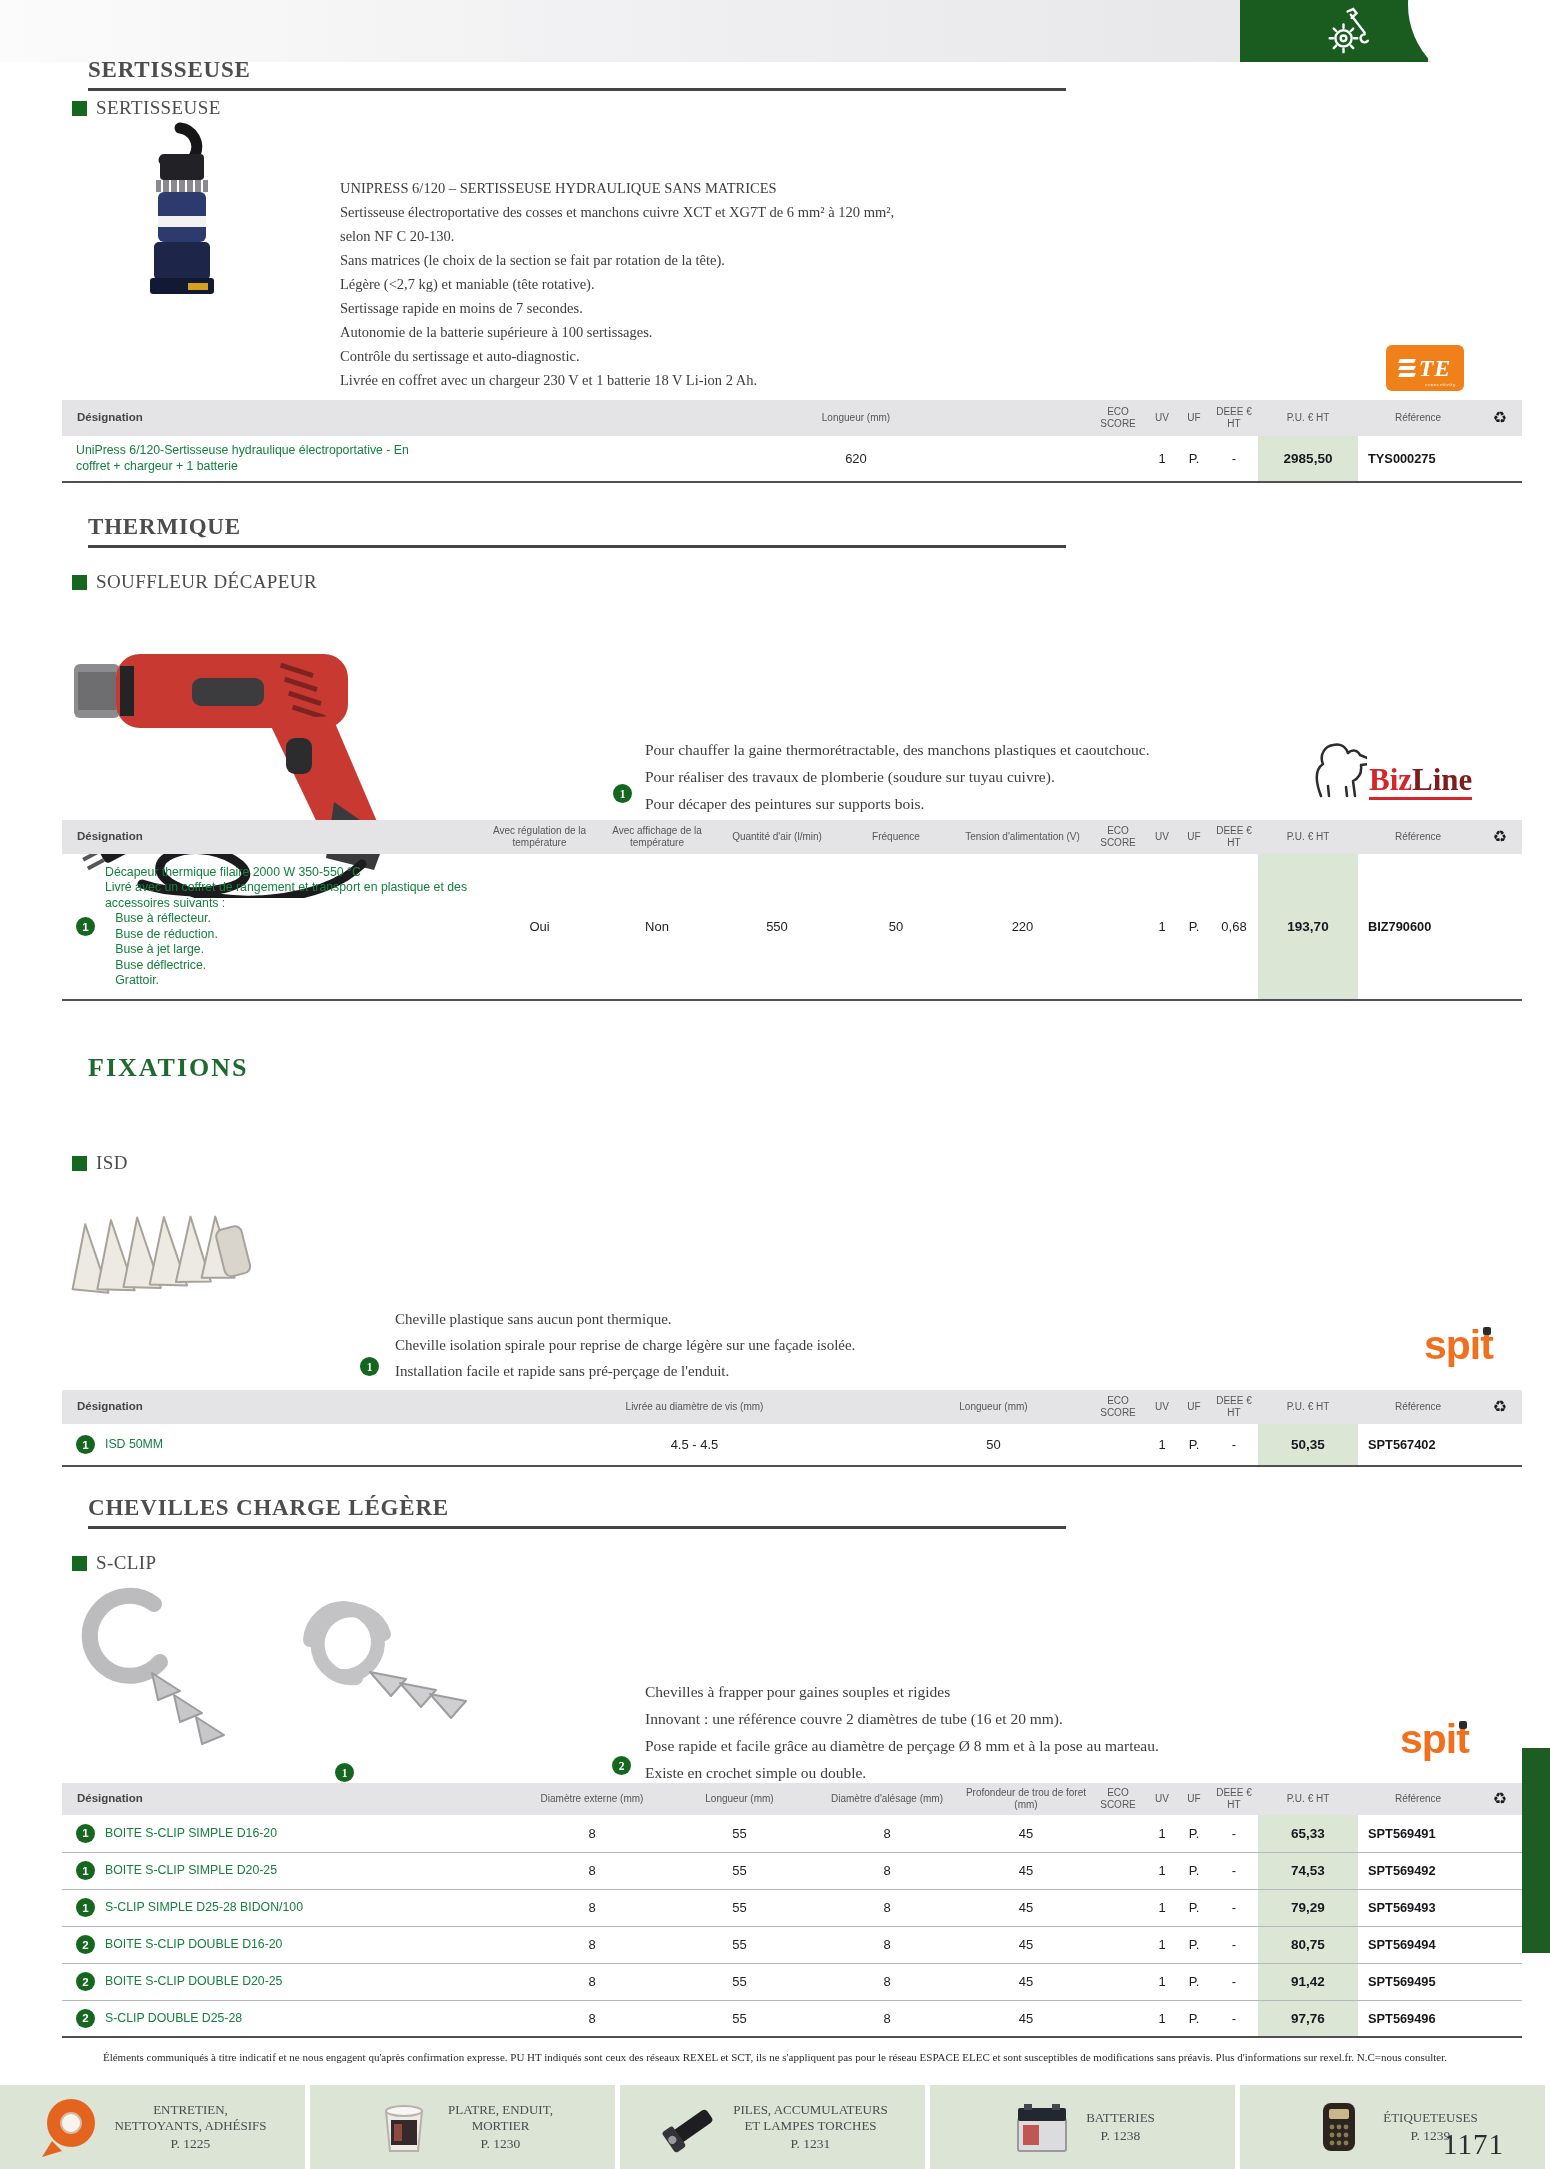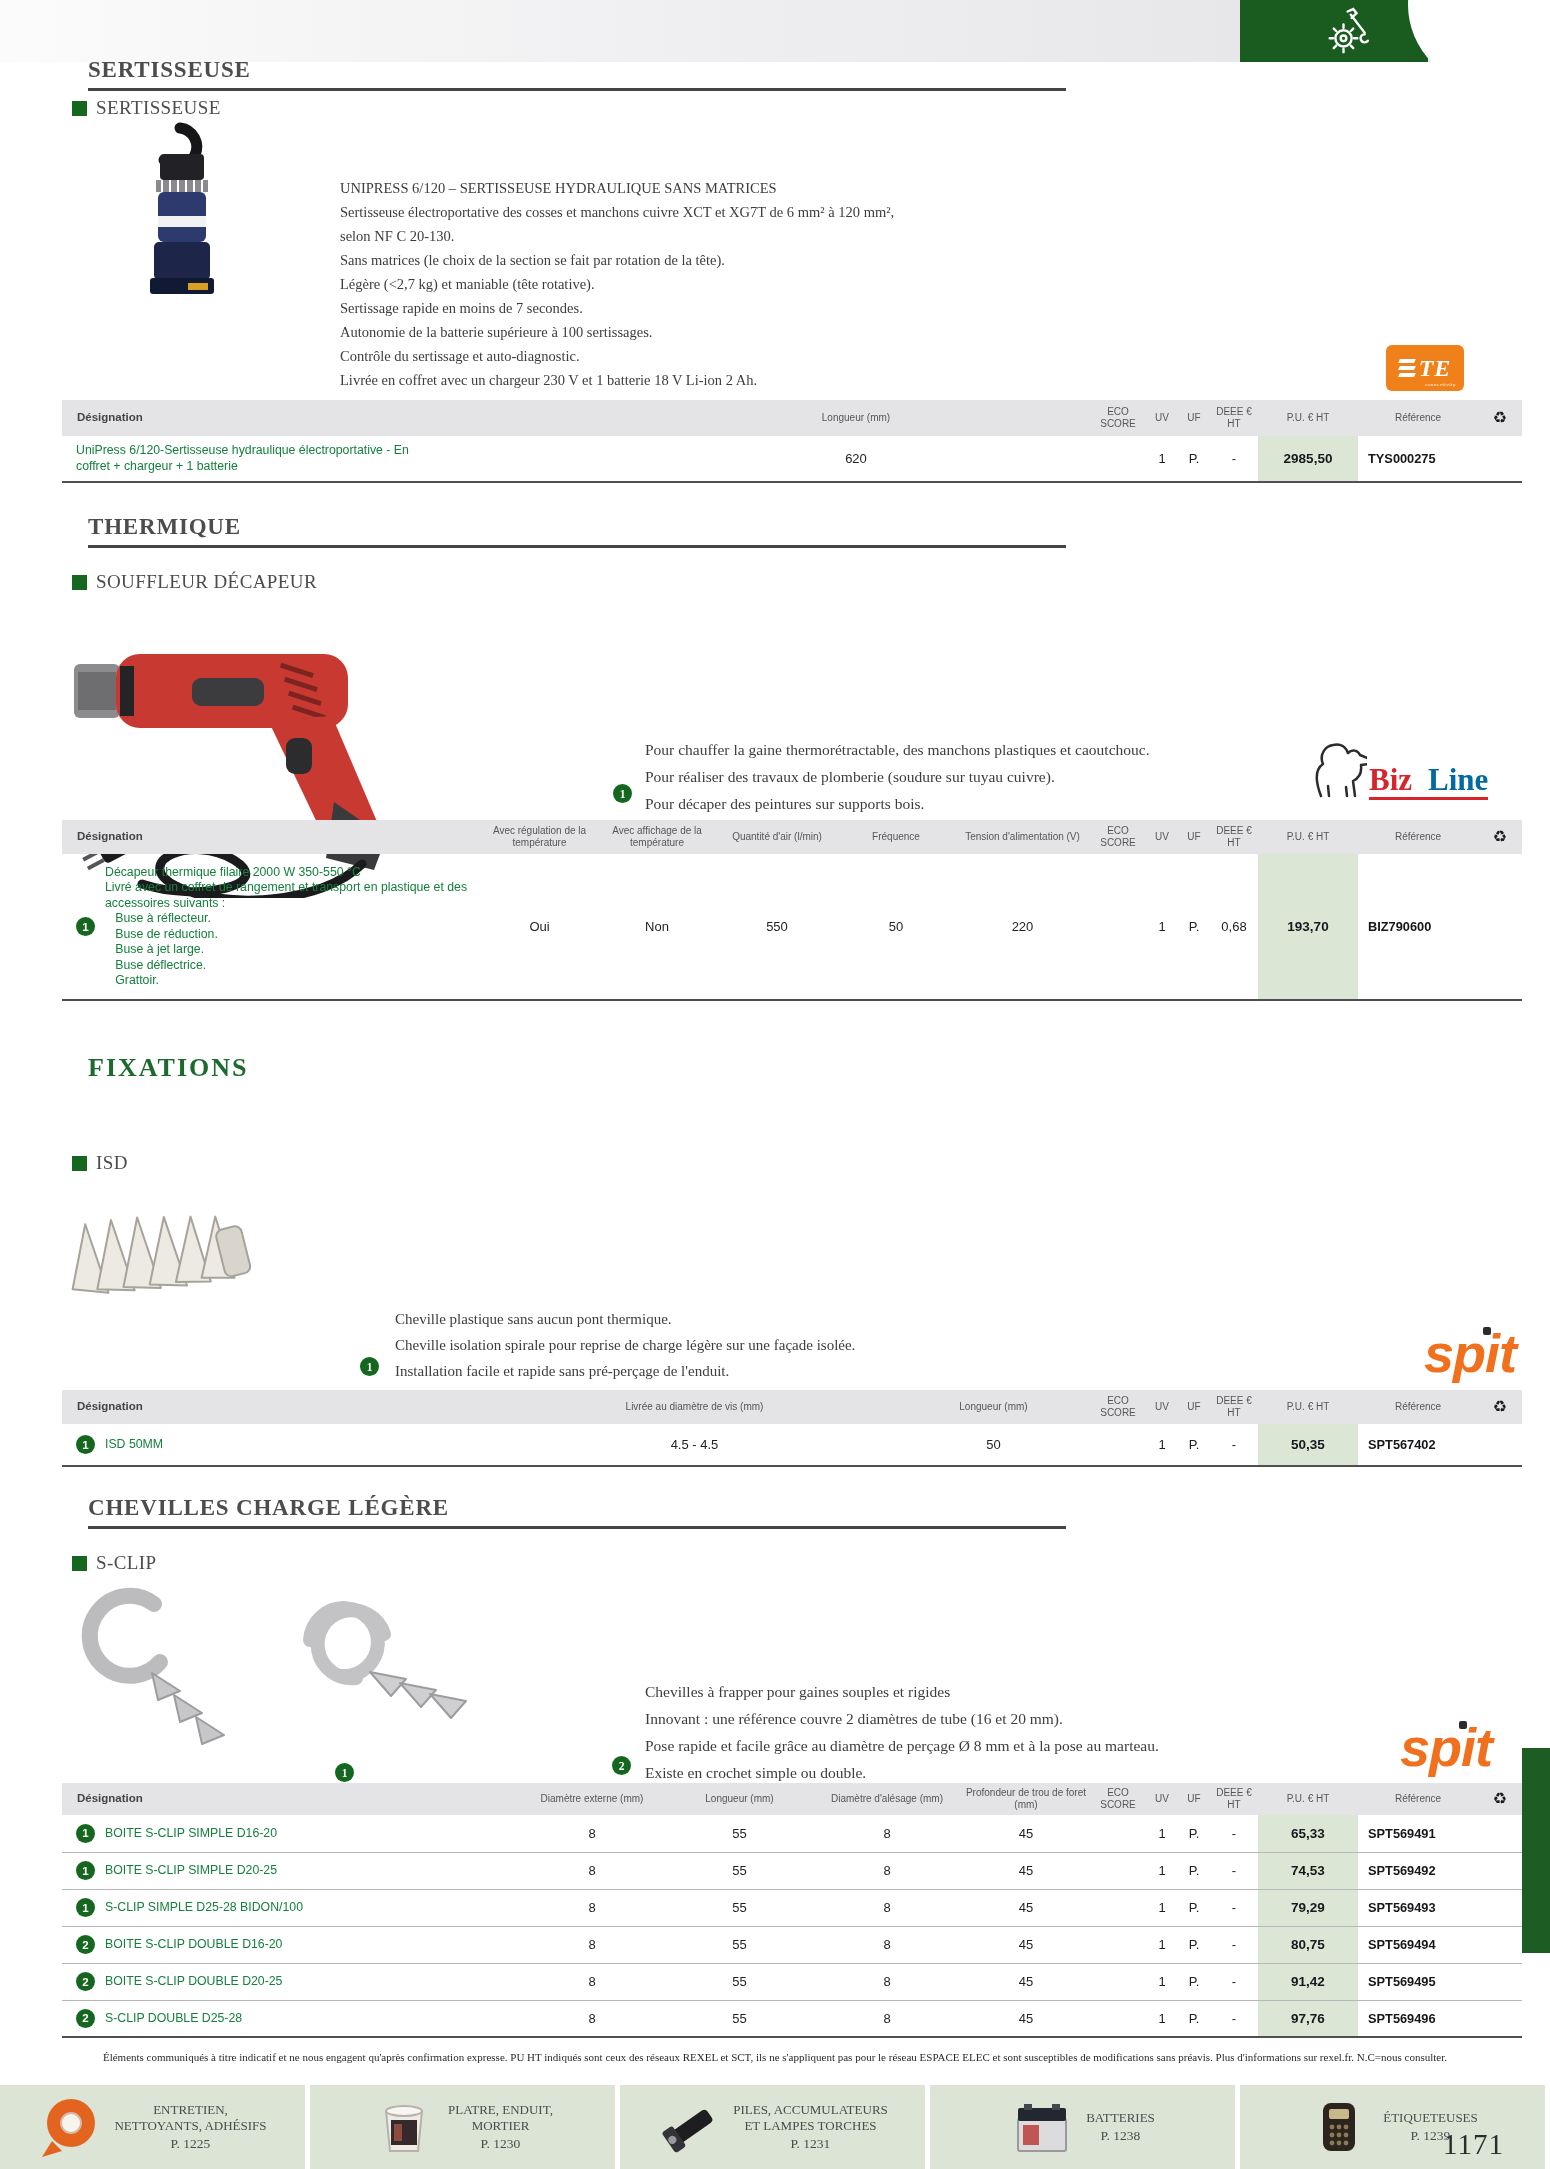--- a/index.html
+++ b/index.html
@@ -50,22 +50,22 @@
 
   
   .te-logo{left:1386px;top:345px;width:78px;height:46px;background:#f08019;border-radius:6px;display:flex;align-items:center;justify-content:center;gap:4px;}
   .te-bars{display:flex;flex-direction:column;gap:3px;}
   .te-bars i{display:block;width:16px;height:4px;background:#fff;transform:skewX(-25deg);}
   .te-text{color:#fff;font-size:24px;font-weight:700;font-style:italic;letter-spacing:1px;}
   .te-sub{position:absolute;right:8px;bottom:4px;color:#fff;font-size:5px;letter-spacing:.5px;}
   .bizline{left:1305px;top:728px;width:210px;height:72px;display:flex;align-items:flex-end;gap:2px;}
   .biz-word{font-size:31px;font-weight:700;line-height:30px;border-bottom:3px solid #d6262c;padding-bottom:2px;}
   .biz-word .biz{color:#d6262c;}
-  .biz-word .line{color:#0369a1;margin-left:16px;}
-  .spit{position:absolute;font-size:54px;font-weight:700;font-style:italic;color:#f0701d;letter-spacing:-1px;text-align:right;}
+  .biz-word .line{color:#7f1d1d;}
+  .spit{position:absolute;font-size:41px;font-weight:700;color:#f0701d;letter-spacing:-1px;text-align:right;}
   .spit .dot{position:absolute;width:8px;height:8px;background:#2b2b2d;border-radius:2px;top:5px;left:59px;}
   #spit1{left:1424px;top:1322px;}
   #spit2{left:1400px;top:1716px;}
 
   .side-tab{left:1522px;top:1748px;width:28px;height:205px;background:#1d5c23;}
 
   
   .disclaimer{left:20px;top:2051px;width:1510px;font-size:11px;color:#2a2a2c;text-align:center;}
   .footer{left:0;top:2085px;width:1550px;height:84px;background:#dce4d6;display:flex;align-items:stretch;}
   .fitem{flex:1;display:flex;align-items:center;justify-content:center;gap:12px;border-right:5px solid #fff;}

